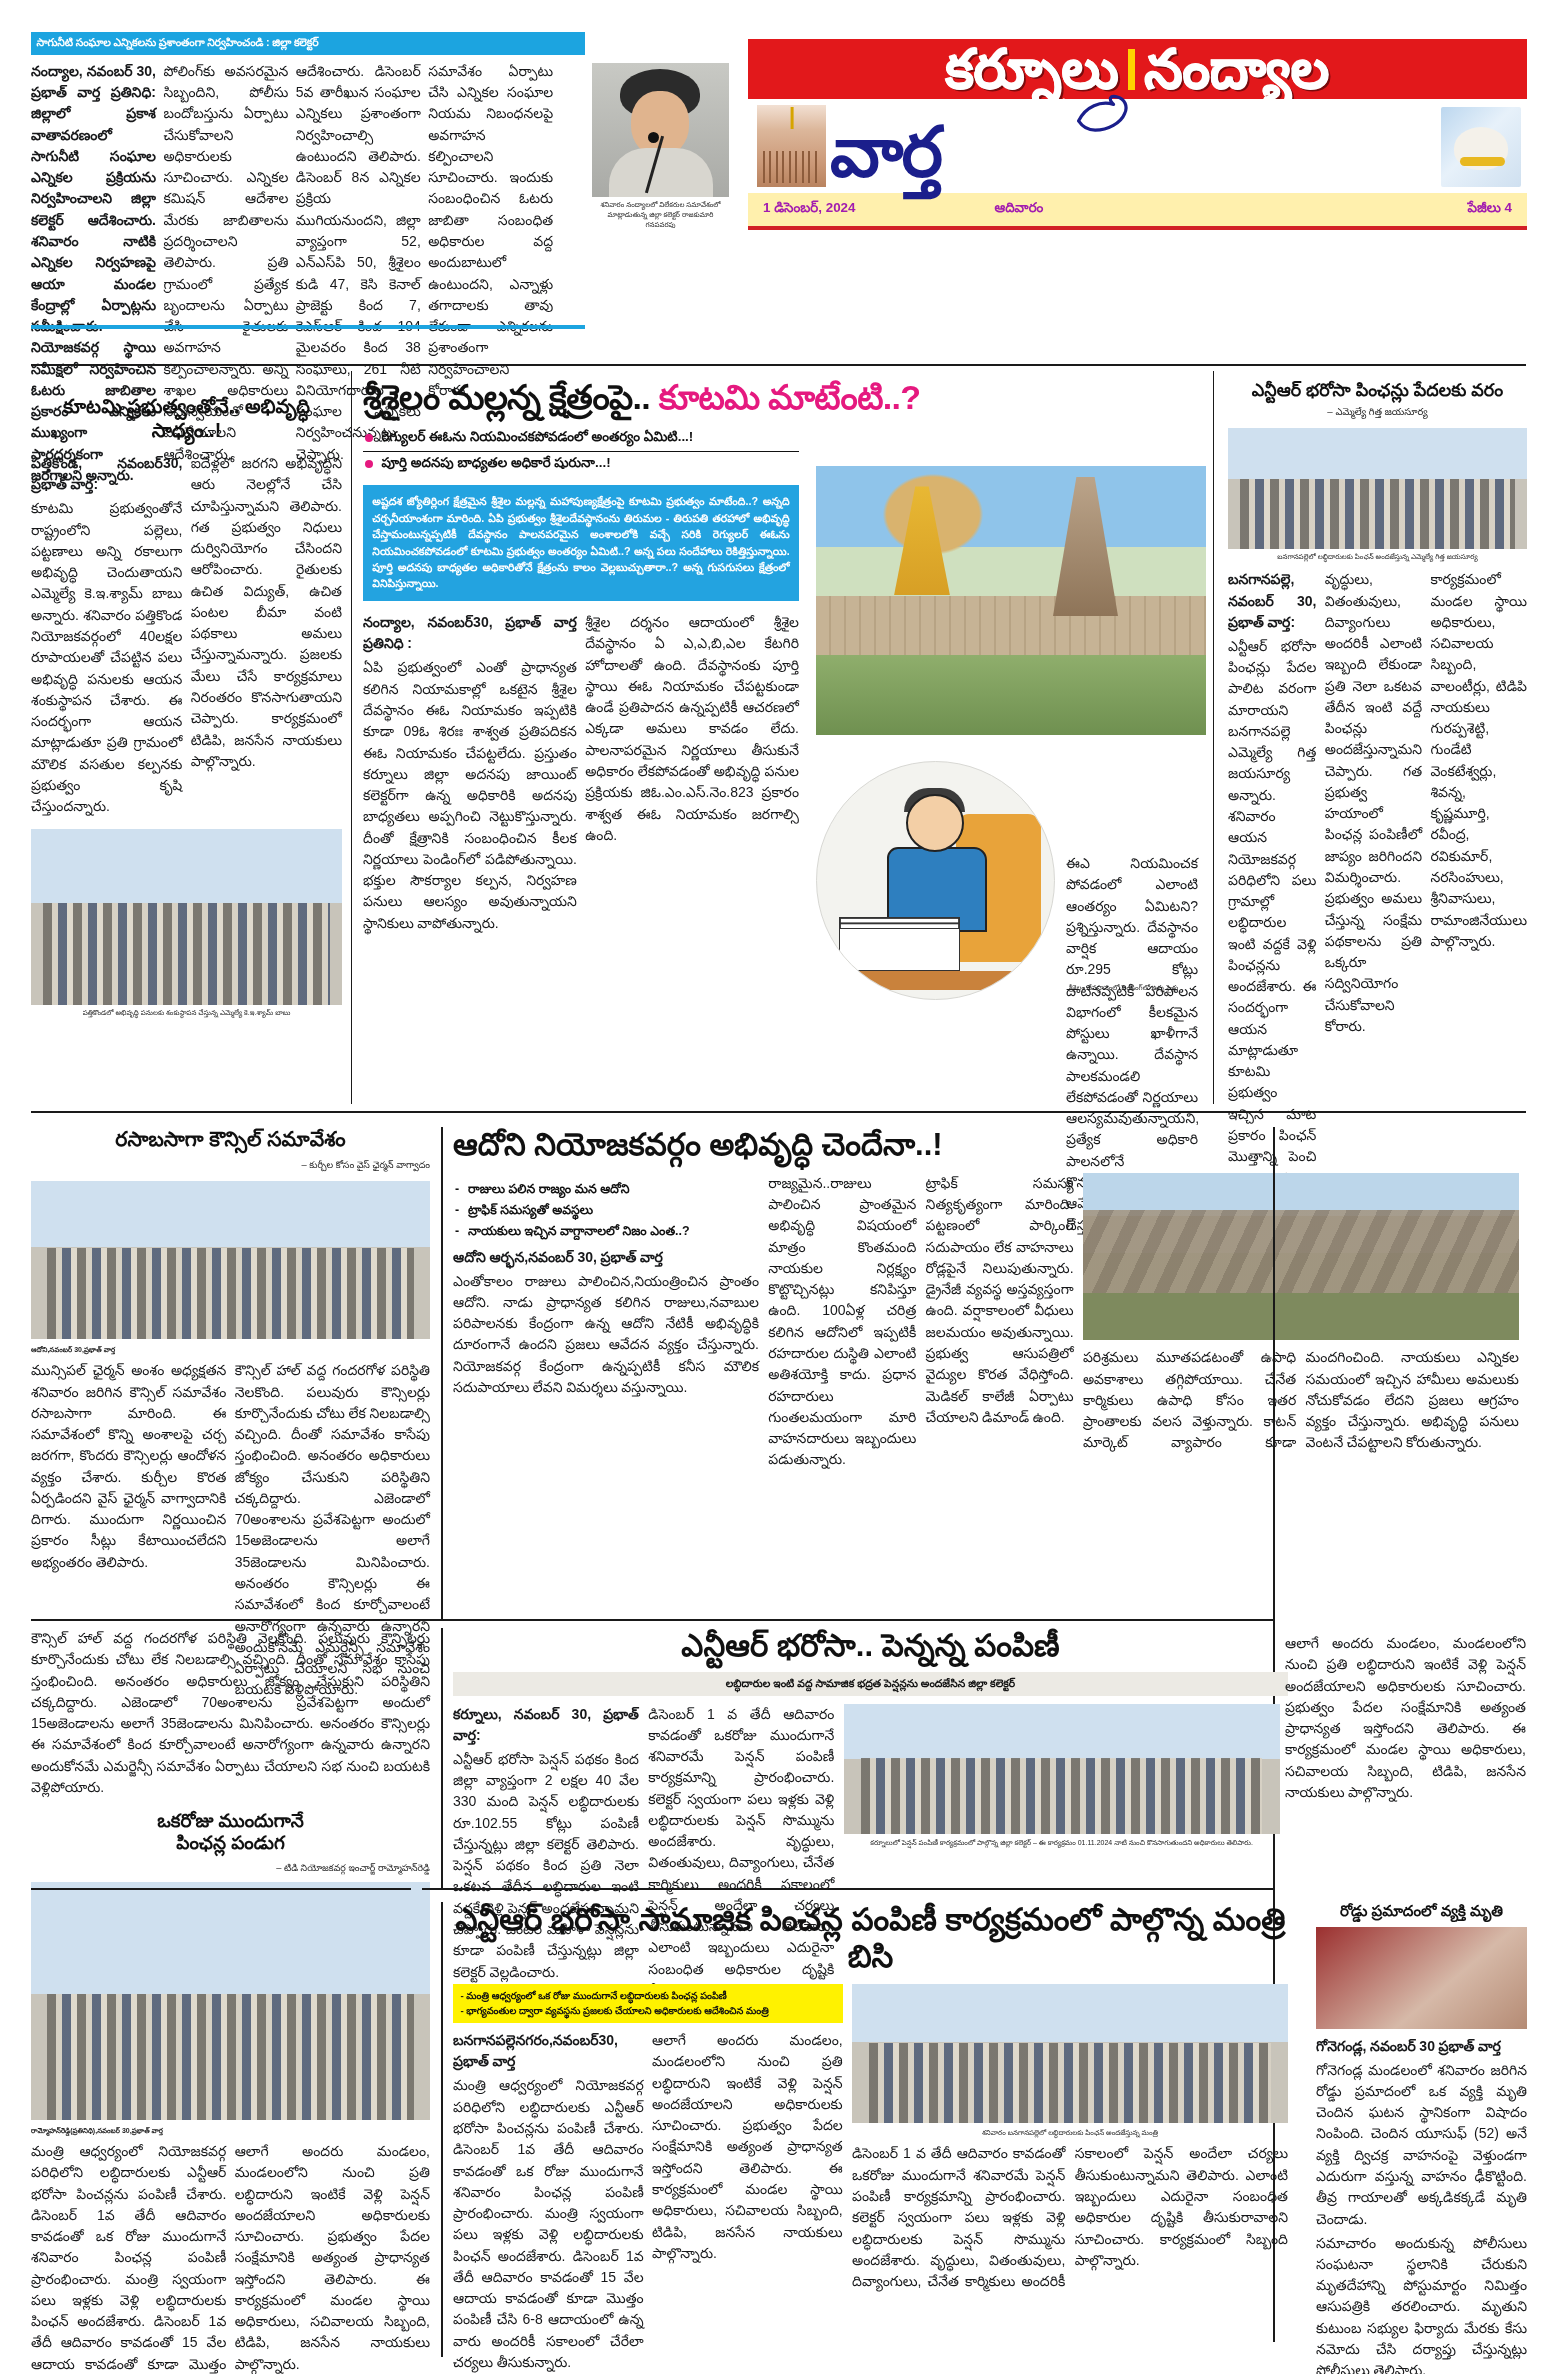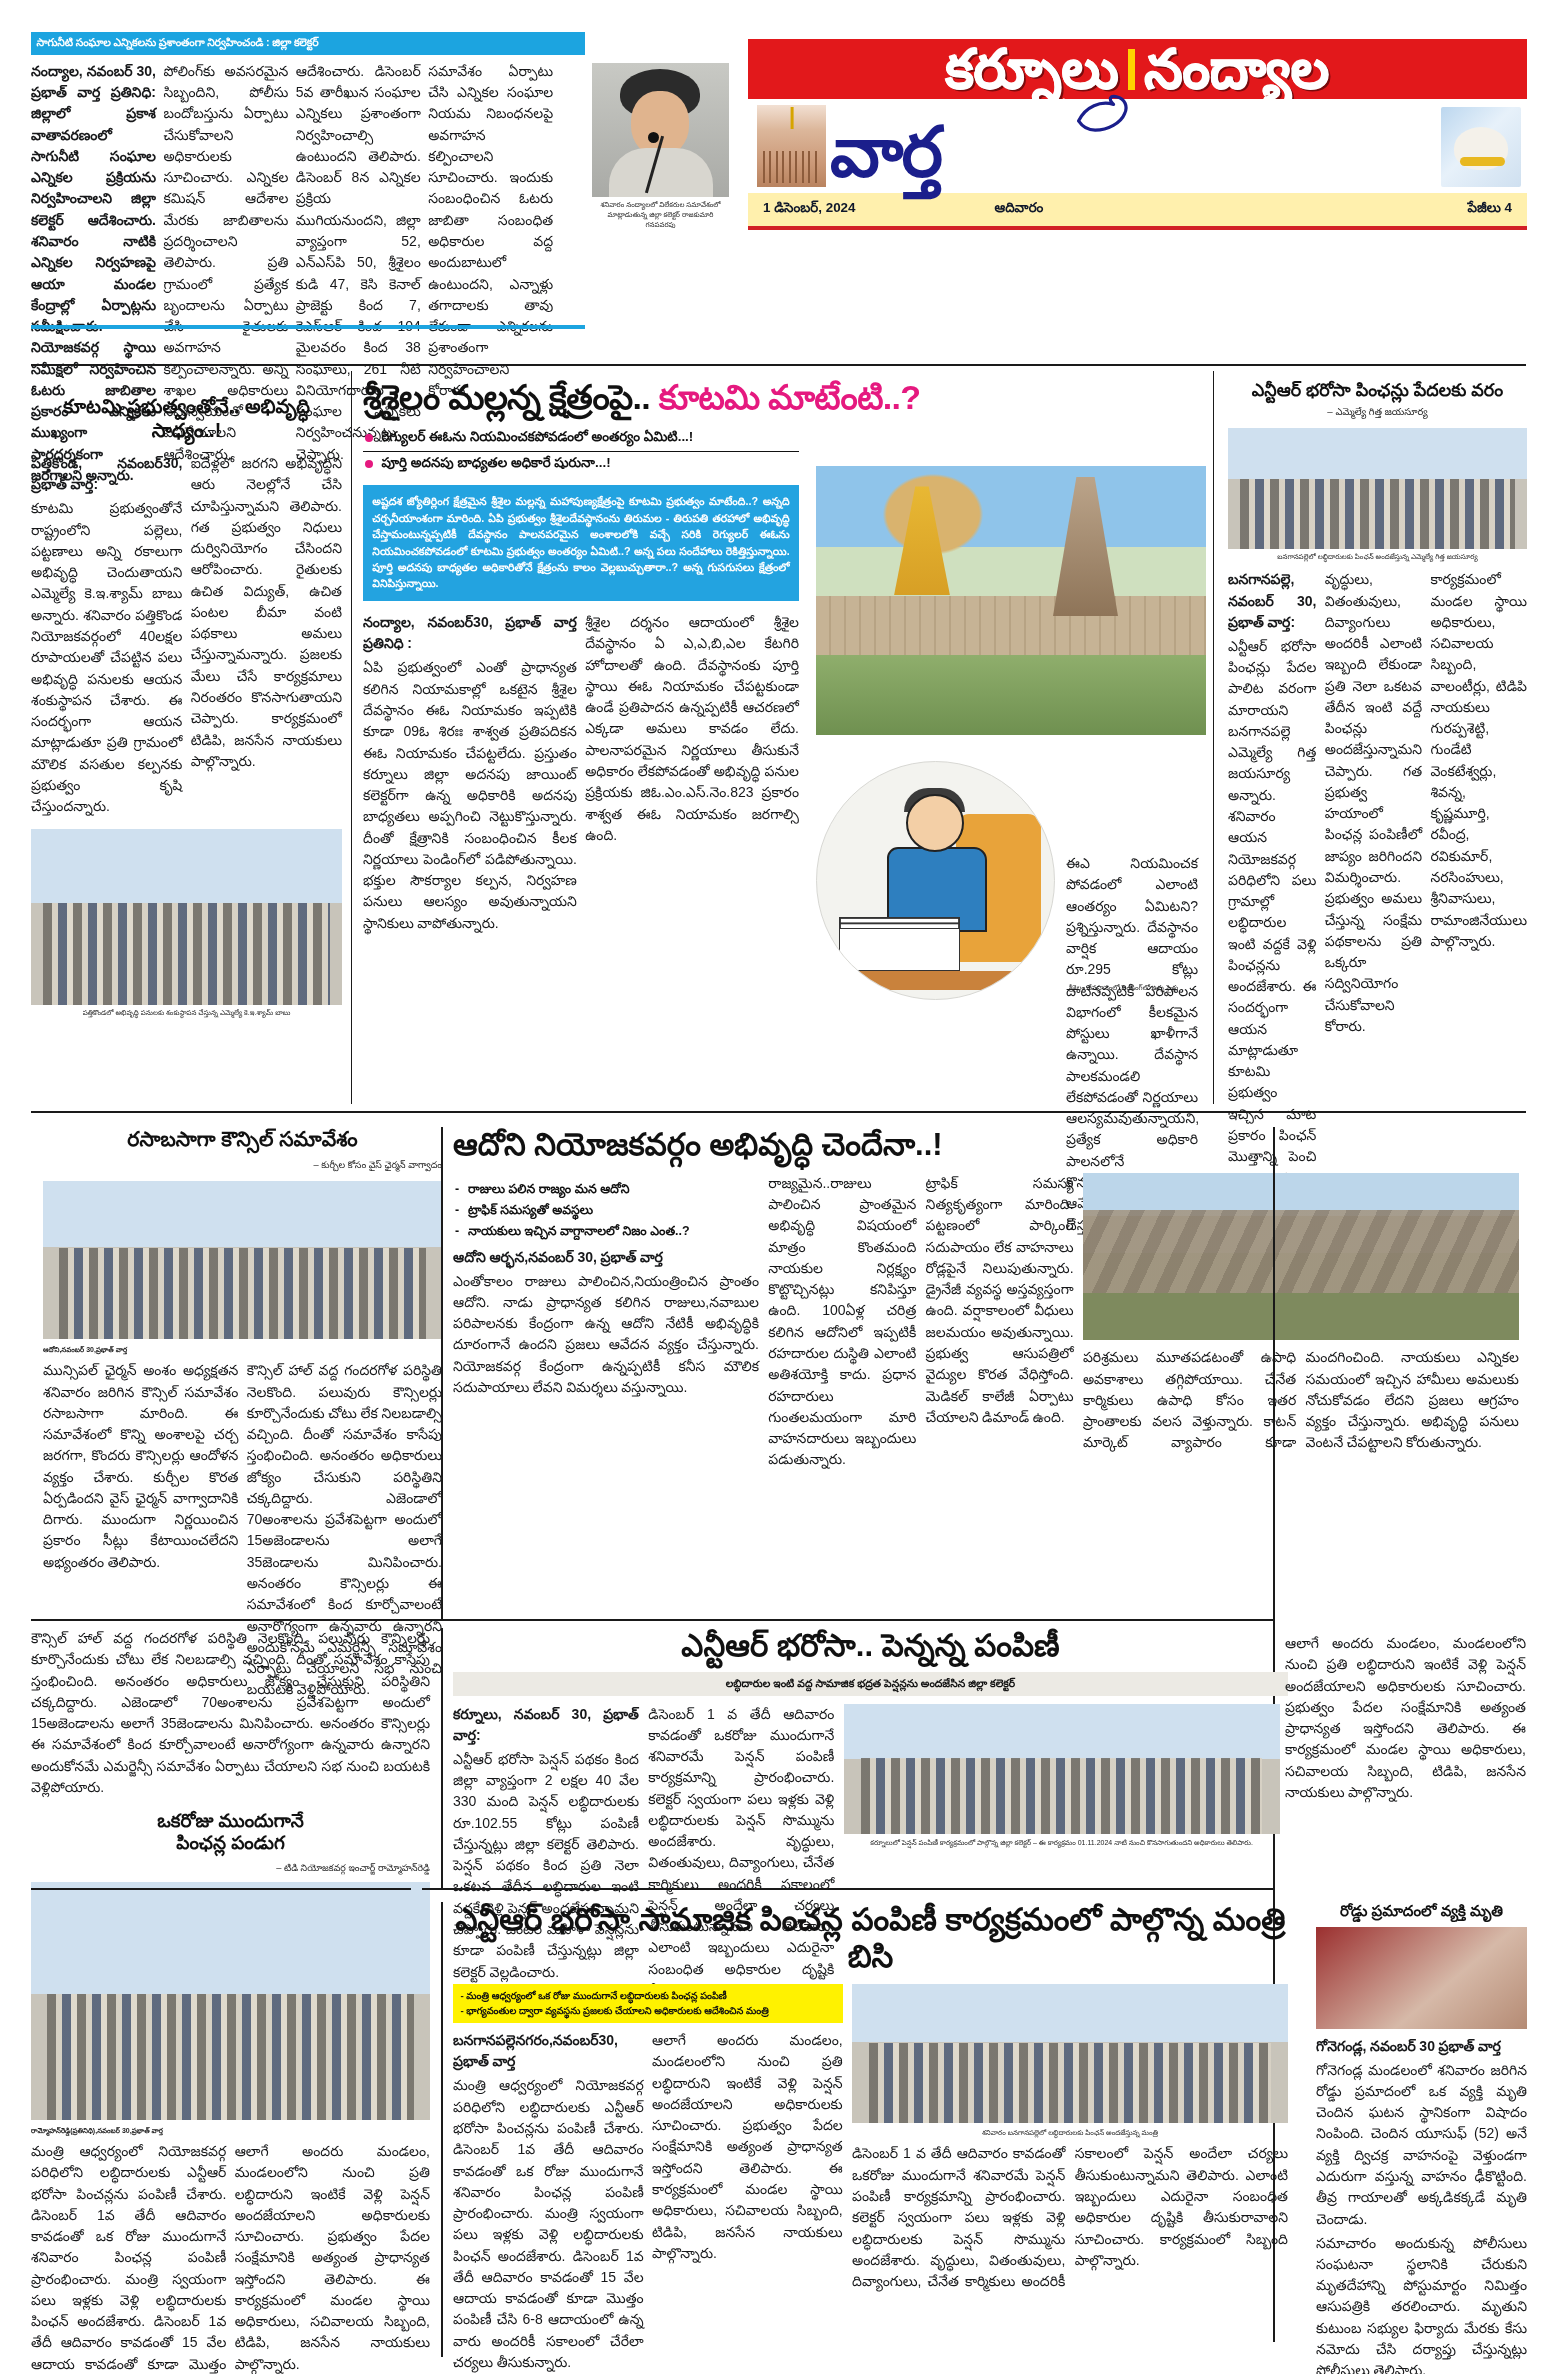--- a/index.html
+++ b/index.html
@@ -124,21 +124,21 @@
     width: 45px; height: 9.3px; border-radius: 5.6px;
     background: #e8b820;
   }
   .mast-datebar {
     margin-top: 5.6px;
     background: #fff0ad;
     border-bottom: 4.6px solid #d22026;
     height: 37px;
     display: flex; align-items: center;
     padding: 0 15px;
-    font-size: 13.4px; font-weight: bold; color: #0f172a;
+    font-size: 13.4px; font-weight: bold; color: #a21caf;
   }
   .mast-datebar .d1 { flex: 0 0 auto; }
   .mast-datebar .d2 { margin-left: 139px; }
   .mast-datebar .d3 { margin-left: auto; }
 
   
   .mainrow { position: absolute; left: 31px; top: 371px; width: 1495px; height: 733px; }
   .panel-left { position: absolute; left: 0; top: 15px; width: 311px; height: 733px; }
   .panel-center { position: absolute; left: 320px; top: 0; width: 863px; height: 733px;
                   border-left: 1.9px solid #1a1a1a; border-right: 1.9px solid #1a1a1a; padding: 0 11px; }
@@ -422,21 +422,21 @@
           <p>కార్యక్రమంలో మండల స్థాయి అధికారులు, సచివాలయ సిబ్బంది, వాలంటీర్లు, టిడిపి నాయకులు గురప్పశెట్టి, గుండేటి వెంకటేశ్వర్లు, శివన్న, కృష్ణమూర్తి, రవీంద్ర, రవికుమార్, నరసింహులు, శ్రీనివాసులు, రామాంజినేయులు పాల్గొన్నారు.</p>
         </div>
       </div>
     </div>
   </div>
 
   <div class="hline" style="left:31px; top:1111px; width:1495px;"></div>
 
   <div class="sec2">
 
-    <div style="position:absolute;left:12px;top:0;width:399px;">
+    <div style="position:absolute;left:0;top:0;width:399px;">
       <div class="hl-sec">రసాబసాగా కౌన్సిల్ సమావేశం</div>
       <div class="hl-sub">– కుర్చీల కోసం వైస్ ఛైర్మన్ వాగ్వాదం</div>
       <div class="photo-group" style="width:399px;height:158px;margin-top:9.3px;"></div>
       <div class="caption" style="text-align:left;font-weight:bold;margin-top:5.6px;">ఆదోని,నవంబర్ 30,ప్రభాత్ వార్త</div>
       <div class="colwrap" style="margin-top:5.6px;">
         <div class="col body-col">
           <p>మున్సిపల్ ఛైర్మన్ అంశం అధ్యక్షతన శనివారం జరిగిన కౌన్సిల్ సమావేశం రసాబసాగా మారింది. ఈ సమావేశంలో కొన్ని అంశాలపై చర్చ జరగగా, కొందరు కౌన్సిలర్లు ఆందోళన వ్యక్తం చేశారు. కుర్చీల కొరత ఏర్పడిందని వైస్ ఛైర్మన్ వాగ్వాదానికి దిగారు. ముందుగా నిర్ణయించిన ప్రకారం సీట్లు కేటాయించలేదని అభ్యంతరం తెలిపారు.</p>
         </div>
         <div class="col body-col">
           <p>కౌన్సిల్ హాల్ వద్ద గందరగోళ పరిస్థితి నెలకొంది. పలువురు కౌన్సిలర్లు కూర్చొనేందుకు చోటు లేక నిలబడాల్సి వచ్చింది. దీంతో సమావేశం కాసేపు స్తంభించింది. అనంతరం అధికారులు జోక్యం చేసుకుని పరిస్థితిని చక్కదిద్దారు. ఎజెండాలో 70అంశాలను ప్రవేశపెట్టగా అందులో 15అజెండాలను అలాగే 35జెండాలను మినిపించారు. అనంతరం కౌన్సిలర్లు ఈ సమావేశంలో కింద కూర్చోవాలంటే అనారోగ్యంగా ఉన్నవారు ఉన్నారని అందుకోనమే ఎమర్జెన్సీ సమావేశం ఏర్పాటు చేయాలని సభ నుంచి బయటకి వెళ్లిపోయారు.</p>

